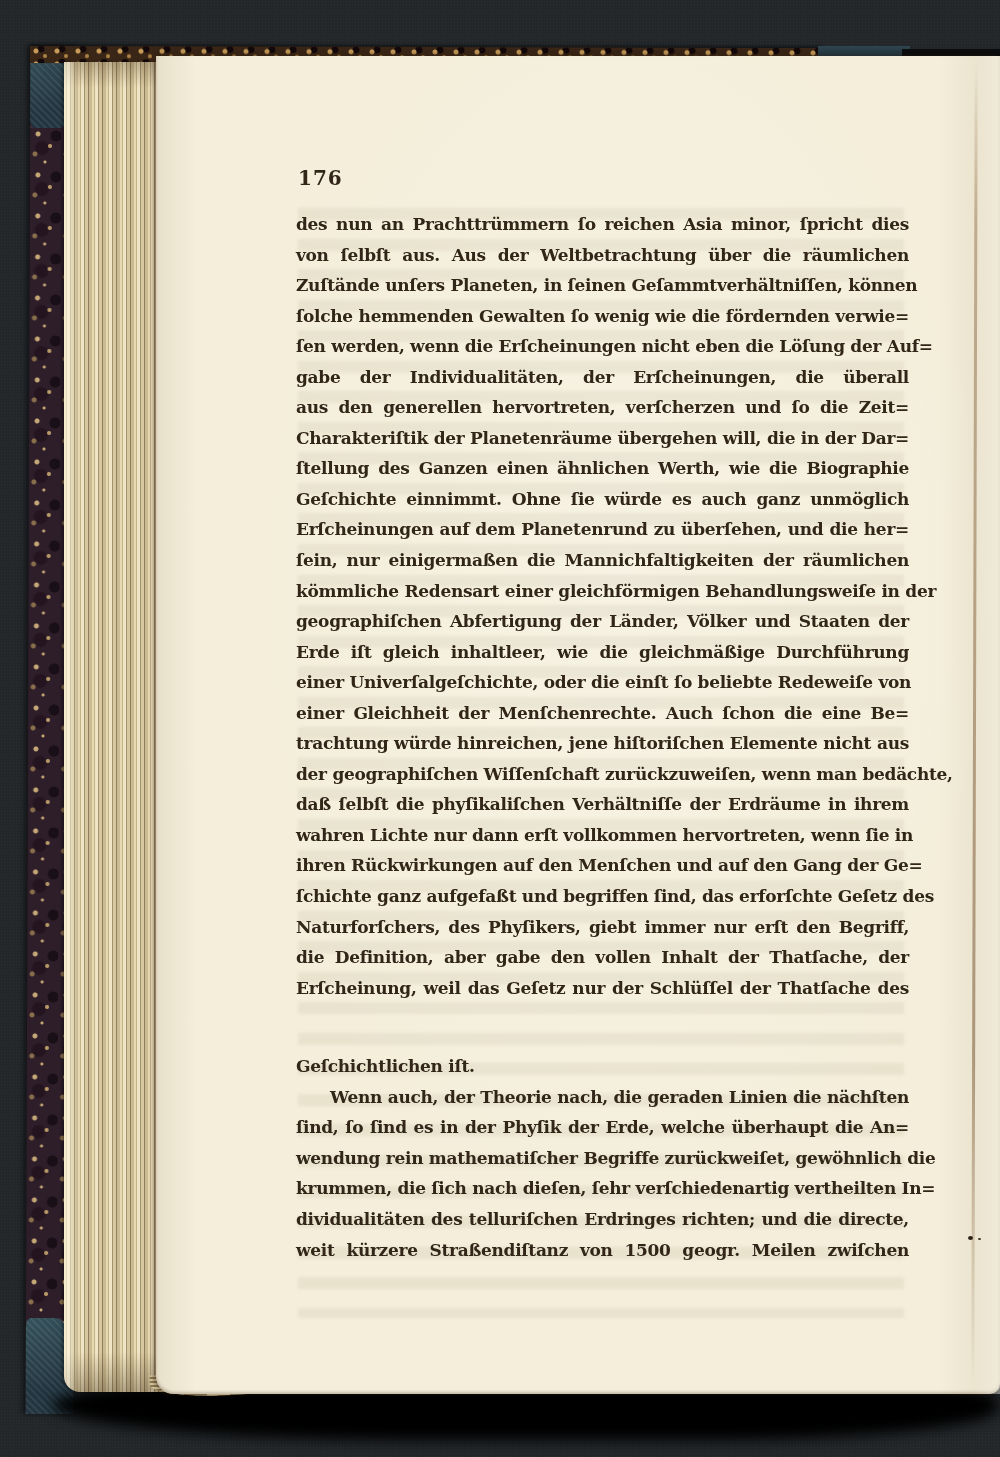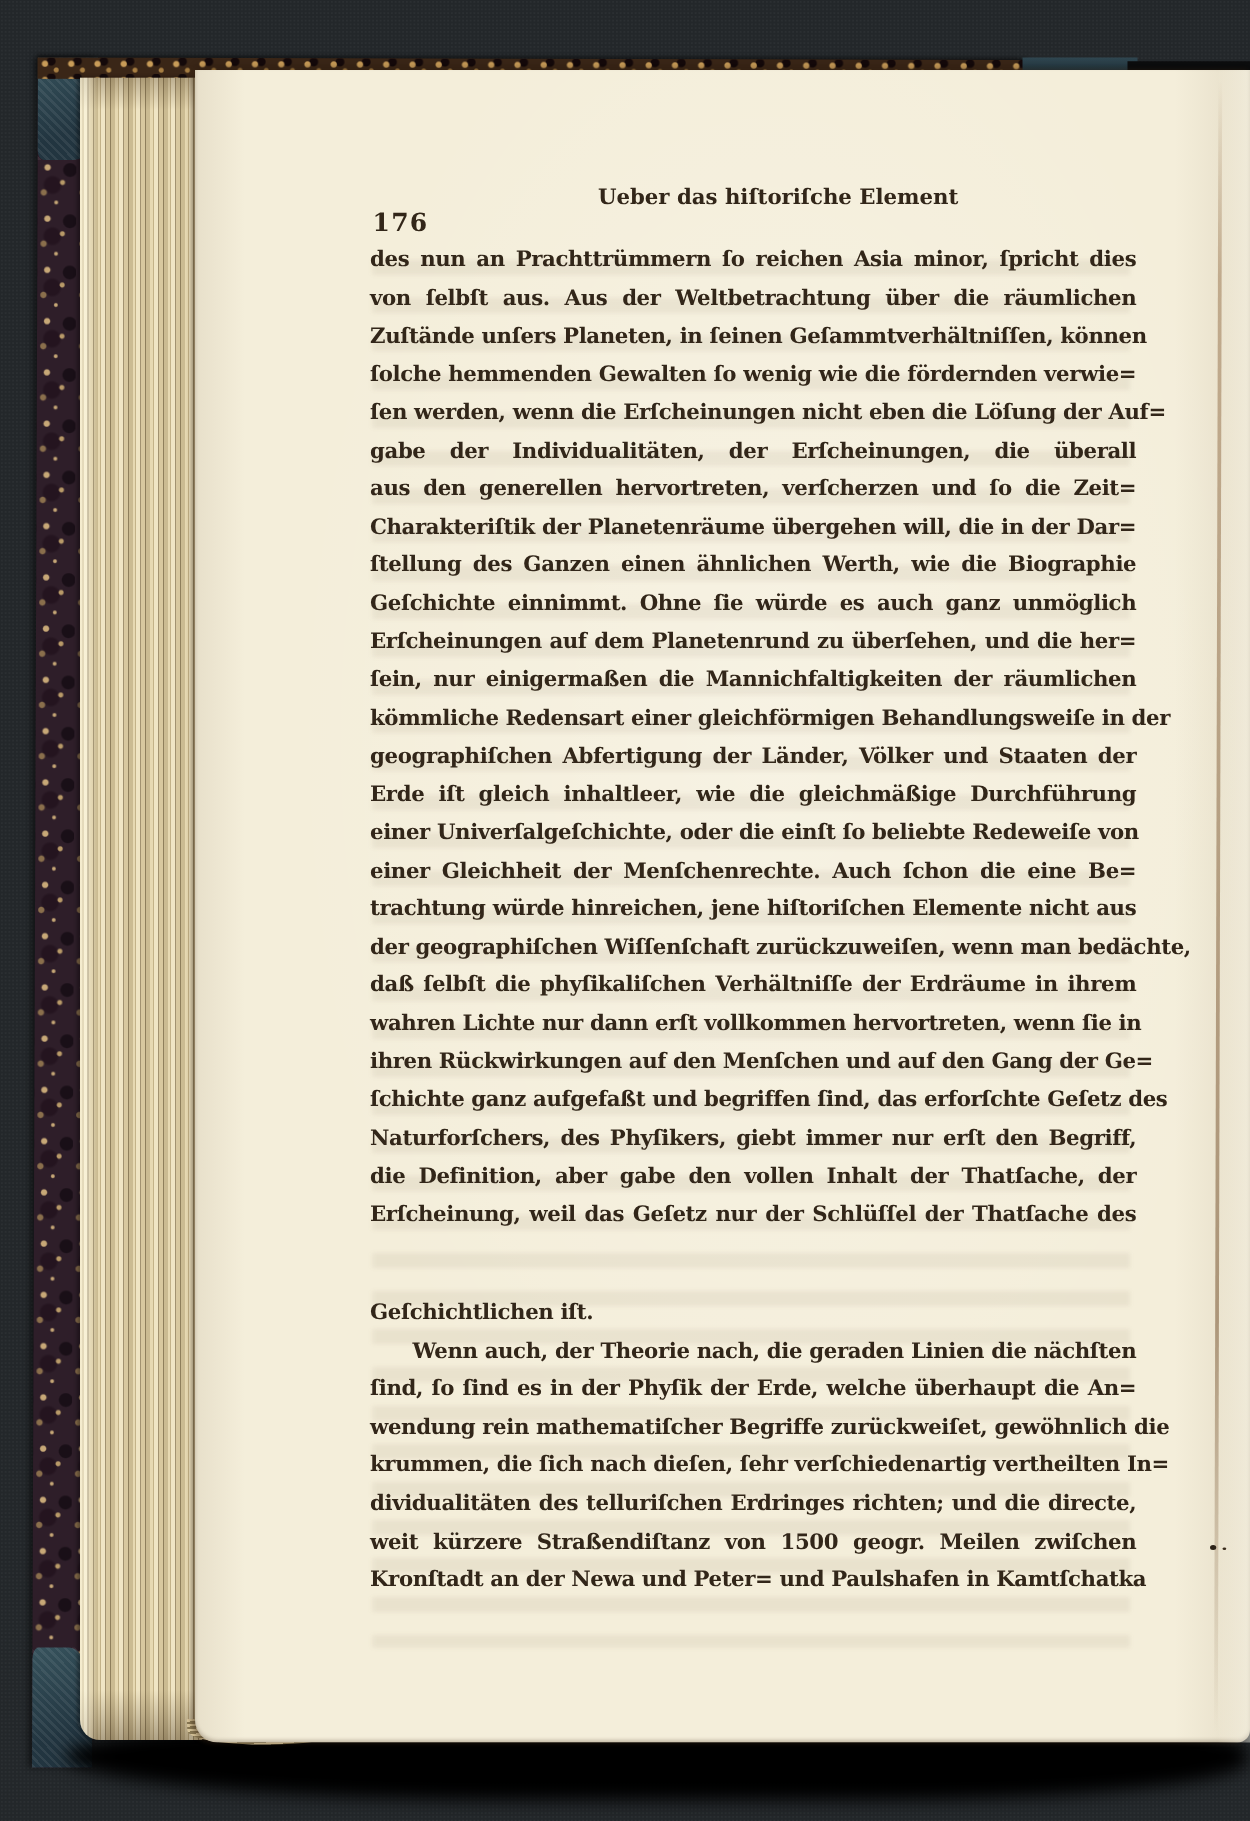--- a/index.html
+++ b/index.html
@@ -121,21 +121,21 @@
   }
   .pagenum {
     position: absolute; left: 2px; top: 0;
     font-size: 20px; font-weight: bold; letter-spacing: 1px; margin-top: 20px;
   }
   .running {
     display: block; text-align: center; padding-left: 40px;
     font-size: 17px; font-weight: bold; padding-top: 2px;
   }
   .textblock {
-    position: absolute; left: 140px; top: 137px; width: 613px;
+    position: absolute; left: 140px; top: 153px; width: 613px;
   }
   .line {
     height: 30.55px; line-height: 30.55px;
     font-size: 17px; font-weight: bold; letter-spacing: -0.3px;
     text-align: justify; text-align-last: justify;
     white-space: nowrap; overflow: visible;
   }
   .line.nojust { text-align: left; text-align-last: left; margin-top: 48px; }
   .line.indent { padding-left: 34px; }
 </style>
@@ -159,21 +159,20 @@
   <div class="stack-bottom"></div>
 
   <div class="page">
     <div class="bleed"></div>
     <div class="gutter-shade"></div>
     <div class="crease"></div>
     <div class="speck"></div>
 
     <div class="header-row">
       <span class="pagenum">176</span>
-      <span class="running">Ueber das hiſtoriſche Element</span>
     </div>
 
     <div class="textblock">
         <div class="line">des nun an Prachttrümmern ſo reichen Asia minor, ſpricht dies</div>
         <div class="line">von ſelbſt aus.  Aus der Weltbetrachtung über die räumlichen</div>
         <div class="line">Zuſtände unſers Planeten, in ſeinen Geſammtverhältniſſen, können</div>
         <div class="line">ſolche hemmenden Gewalten ſo wenig wie die fördernden verwie=</div>
         <div class="line">ſen werden, wenn die Erſcheinungen nicht eben die Löſung der Auf=</div>
         <div class="line">gabe der Individualitäten, der Erſcheinungen, die überall</div>
         <div class="line">aus den generellen hervortreten, verſcherzen und ſo die Zeit=</div>
@@ -196,17 +195,16 @@
         <div class="line">Naturforſchers, des Phyſikers, giebt immer nur erſt den Begriff,</div>
         <div class="line">die Definition, aber gabe den vollen Inhalt der Thatſache, der</div>
         <div class="line">Erſcheinung, weil das Geſetz nur der Schlüſſel der Thatſache des</div>
         <div class="line nojust">Geſchichtlichen iſt.</div>
         <div class="line indent">Wenn auch, der Theorie nach, die geraden Linien die nächſten</div>
         <div class="line">ſind, ſo ſind es in der Phyſik der Erde, welche überhaupt die An=</div>
         <div class="line">wendung rein mathematiſcher Begriffe zurückweiſet, gewöhnlich die</div>
         <div class="line">krummen, die ſich nach dieſen, ſehr verſchiedenartig vertheilten In=</div>
         <div class="line">dividualitäten des telluriſchen Erdringes richten; und die directe,</div>
         <div class="line">weit kürzere Straßendiſtanz von 1500 geogr. Meilen zwiſchen</div>
-        <div class="line">Kronſtadt an der Newa und Peter= und Paulshafen in Kamtſchatka</div>
       </div>
   </div>
 
 </div>
 
 </body></html>

